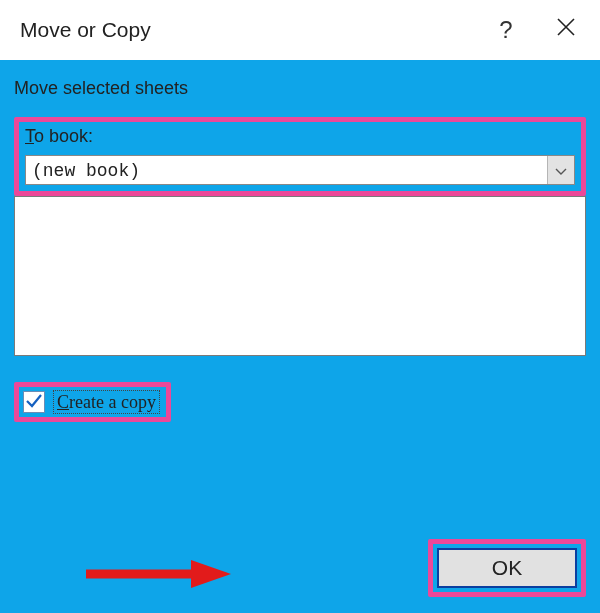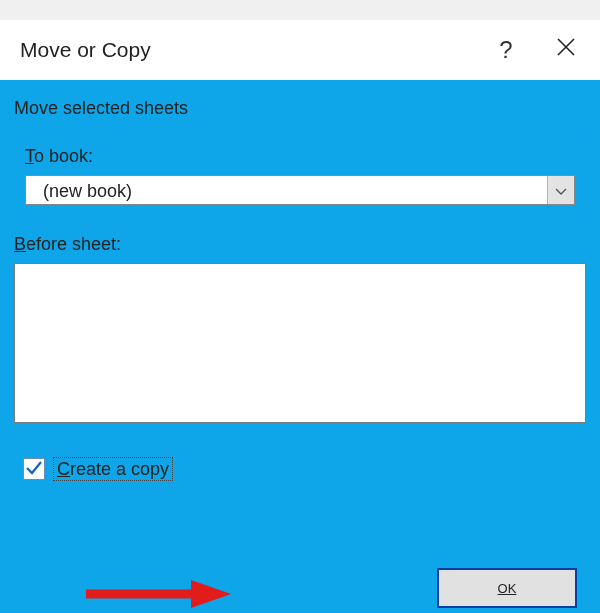--- a/index.html
+++ b/index.html
@@ -20,21 +20,20 @@
     box-sizing: border-box;
   }
 
   
   .titlebar {
     display: flex;
     align-items: center;
     height: 60px;
     padding: 0 4px 0 20px;
     background: #ffffff;
-    margin-top: 20px;
   }
   .titlebar .title {
     flex: 1;
     font-size: 21px;
   }
   .titlebar .help,
   .titlebar .close {
     width: 60px;
     height: 60px;
     display: flex;
@@ -61,44 +60,45 @@
 
   .subtitle {
     margin: 6px 0 18px 0;
   }
 
   .label { display: inline-block; }
   .mnemonic { text-decoration: underline; }
 
   
   .hl {
-    border: 5px solid #0ea5e9;
-    border-radius: 12px;
+    border: 5px solid #ec4899;
+    border-radius: 2px;
     box-sizing: border-box;
   }
 
   .tobook-block {
     padding: 4px 6px 6px 6px;
   }
 
   .combo {
     margin-top: 8px;
     display: flex;
     align-items: stretch;
     width: 100%;
     height: 30px;
     background: #fff;
     border: 1px solid #888;
     box-sizing: border-box;
   }
   .combo .value {
     flex: 1;
-    padding: 2px 17px;
+    padding: 2px 6px;
     line-height: 26px;
     user-select: none;
+    font-family: Liberation Mono, monospace;
   }
   .combo .drop {
     width: 26px;
     display: flex;
     align-items: center;
     justify-content: center;
     background: #e3e3e3;
     border-left: 1px solid #b5b5b5;
   }
   .combo .drop svg { width: 12px; height: 8px; }
@@ -112,20 +112,21 @@
     border: 1px solid #7a7a7a;
     box-sizing: border-box;
   }
 
   .checkbox-row {
     display: inline-flex;
     align-items: center;
     margin-top: 26px;
     padding: 3px 6px 3px 4px;
     gap: 8px;
+    font-family: Liberation Serif, serif;
   }
   .checkbox {
     width: 22px;
     height: 22px;
     background: #fff;
     border: 1px solid #6b8db5;
     display: flex;
     align-items: center;
     justify-content: center;
     box-sizing: border-box;
@@ -147,24 +148,23 @@
     gap: 24px;
   }
   .btn {
     width: 140px;
     height: 40px;
     background: #e1e1e1;
     border: 1px solid #adadad;
     display: flex;
     align-items: center;
     justify-content: center;
-    font-size: 13px;
+    font-size: 21px;
     box-sizing: border-box;
     cursor: default;
-    text-decoration: underline;
   }
   .ok-wrap {
     padding: 4px;
   }
   .ok-wrap .btn {
     border: 2px solid #0a3ea0;
   }
 
   
   .arrow {
@@ -208,23 +208,20 @@
         <div class="drop">
           <span>
             <svg viewBox="0 0 12 8">
                 <path d="M1 1 L6 6 L11 1" stroke="#555" stroke-width="1.4" fill="none"></path>
               </svg>
           </span>
         </div>
       </div>
     </div>
 
-    <div class="before-label">
-      <span class="mnemonic">B</span><span>efore sheet:</span>
-    </div>
 
     <div class="listbox"></div>
 
     <div class="hl checkbox-row">
       <div class="checkbox">
         <span>
           <svg viewBox="0 0 16 14">
               <path d="M1 7 L6 12 L15 1" stroke="#1560c0" stroke-width="2.2" fill="none"></path>
             </svg>
         </span>

